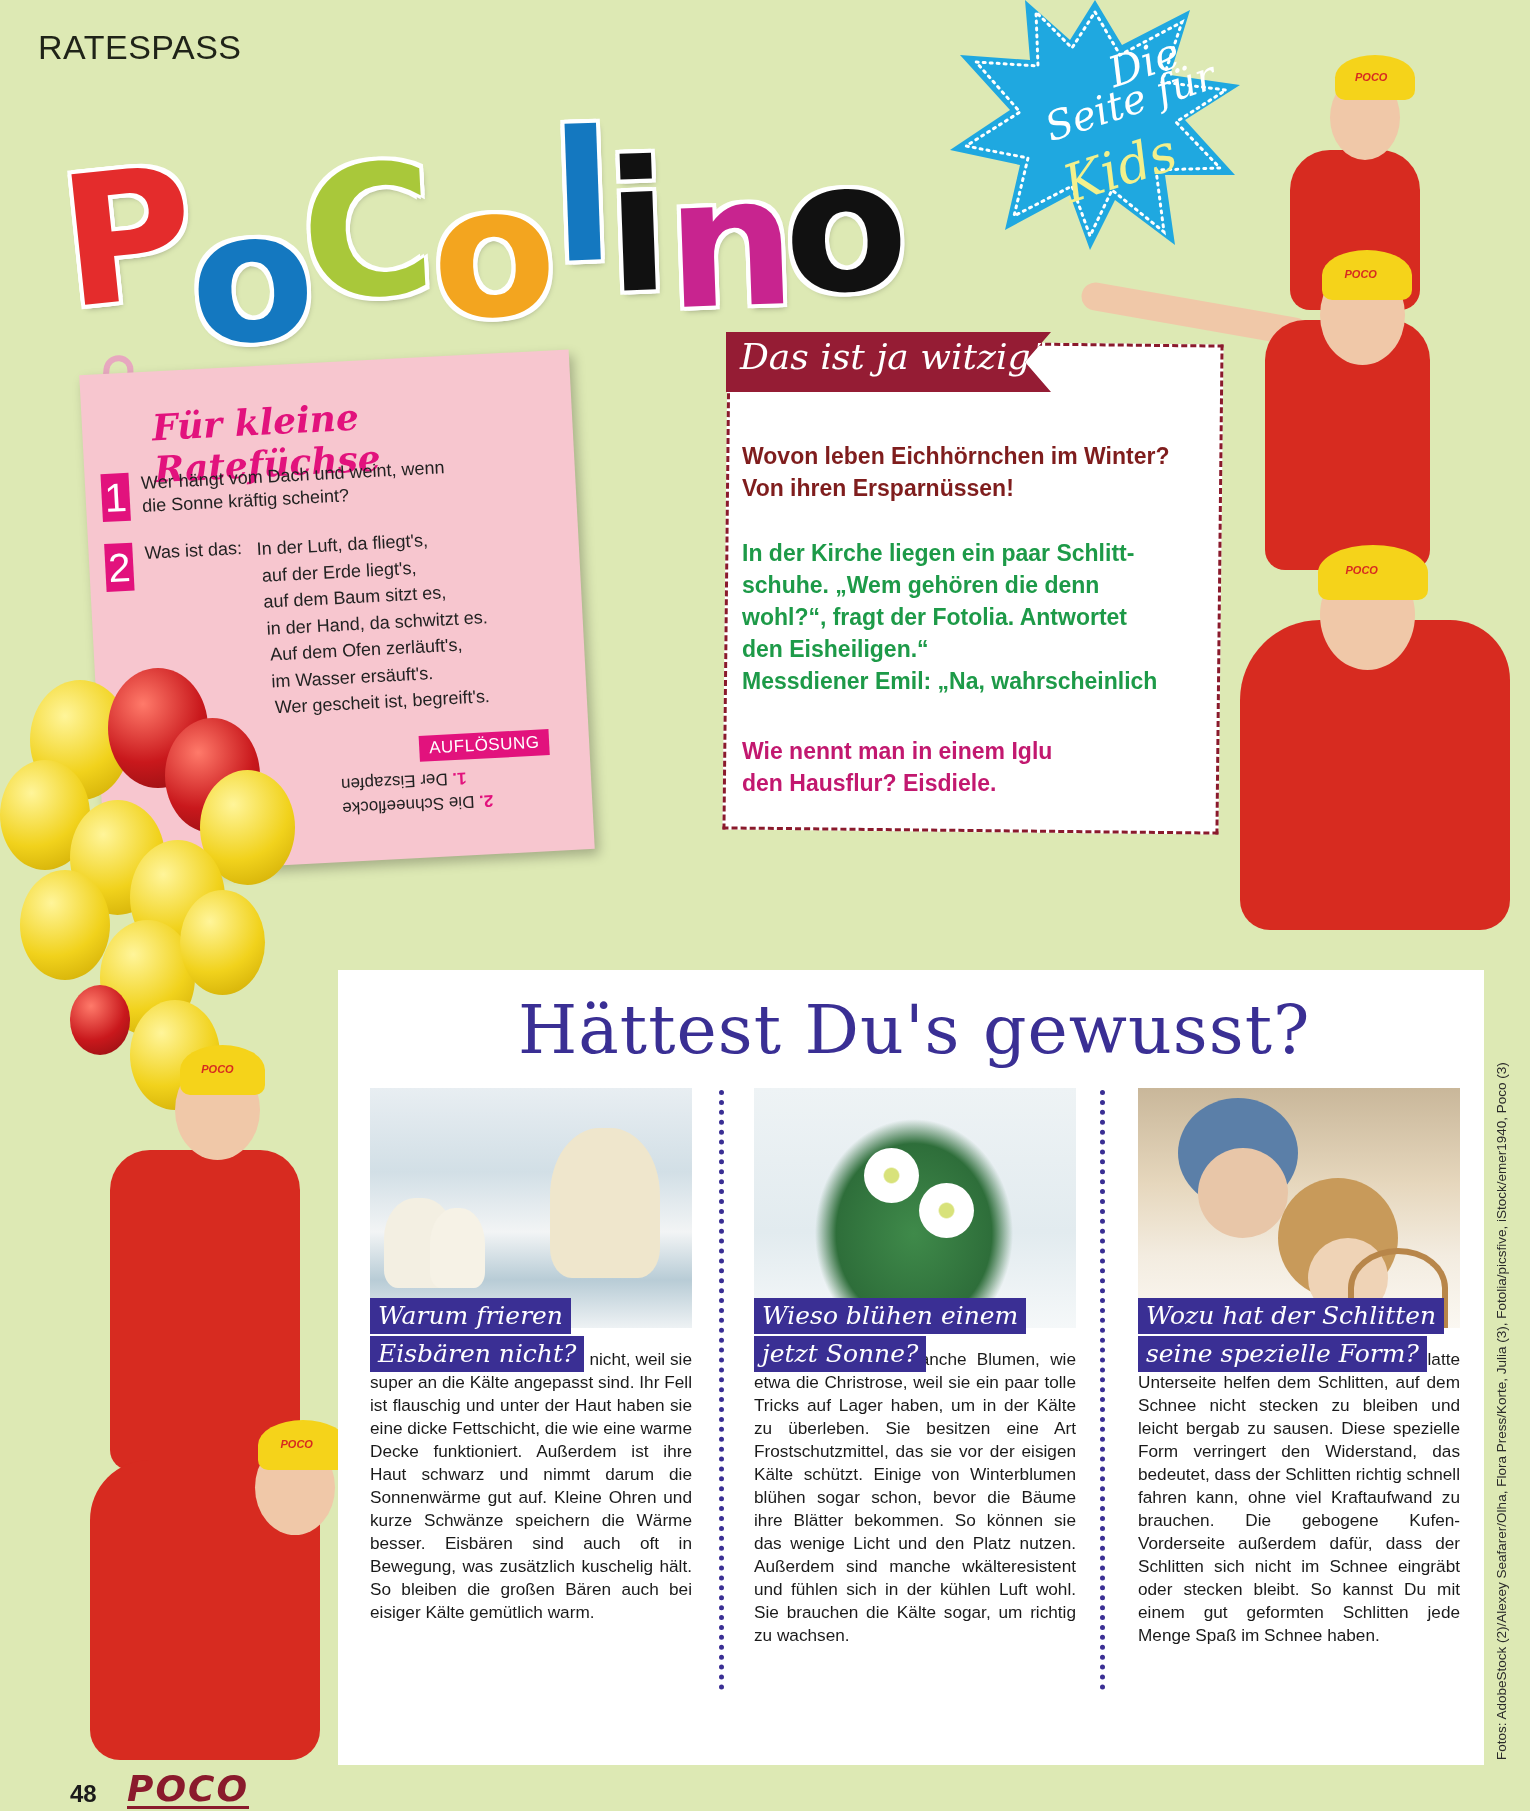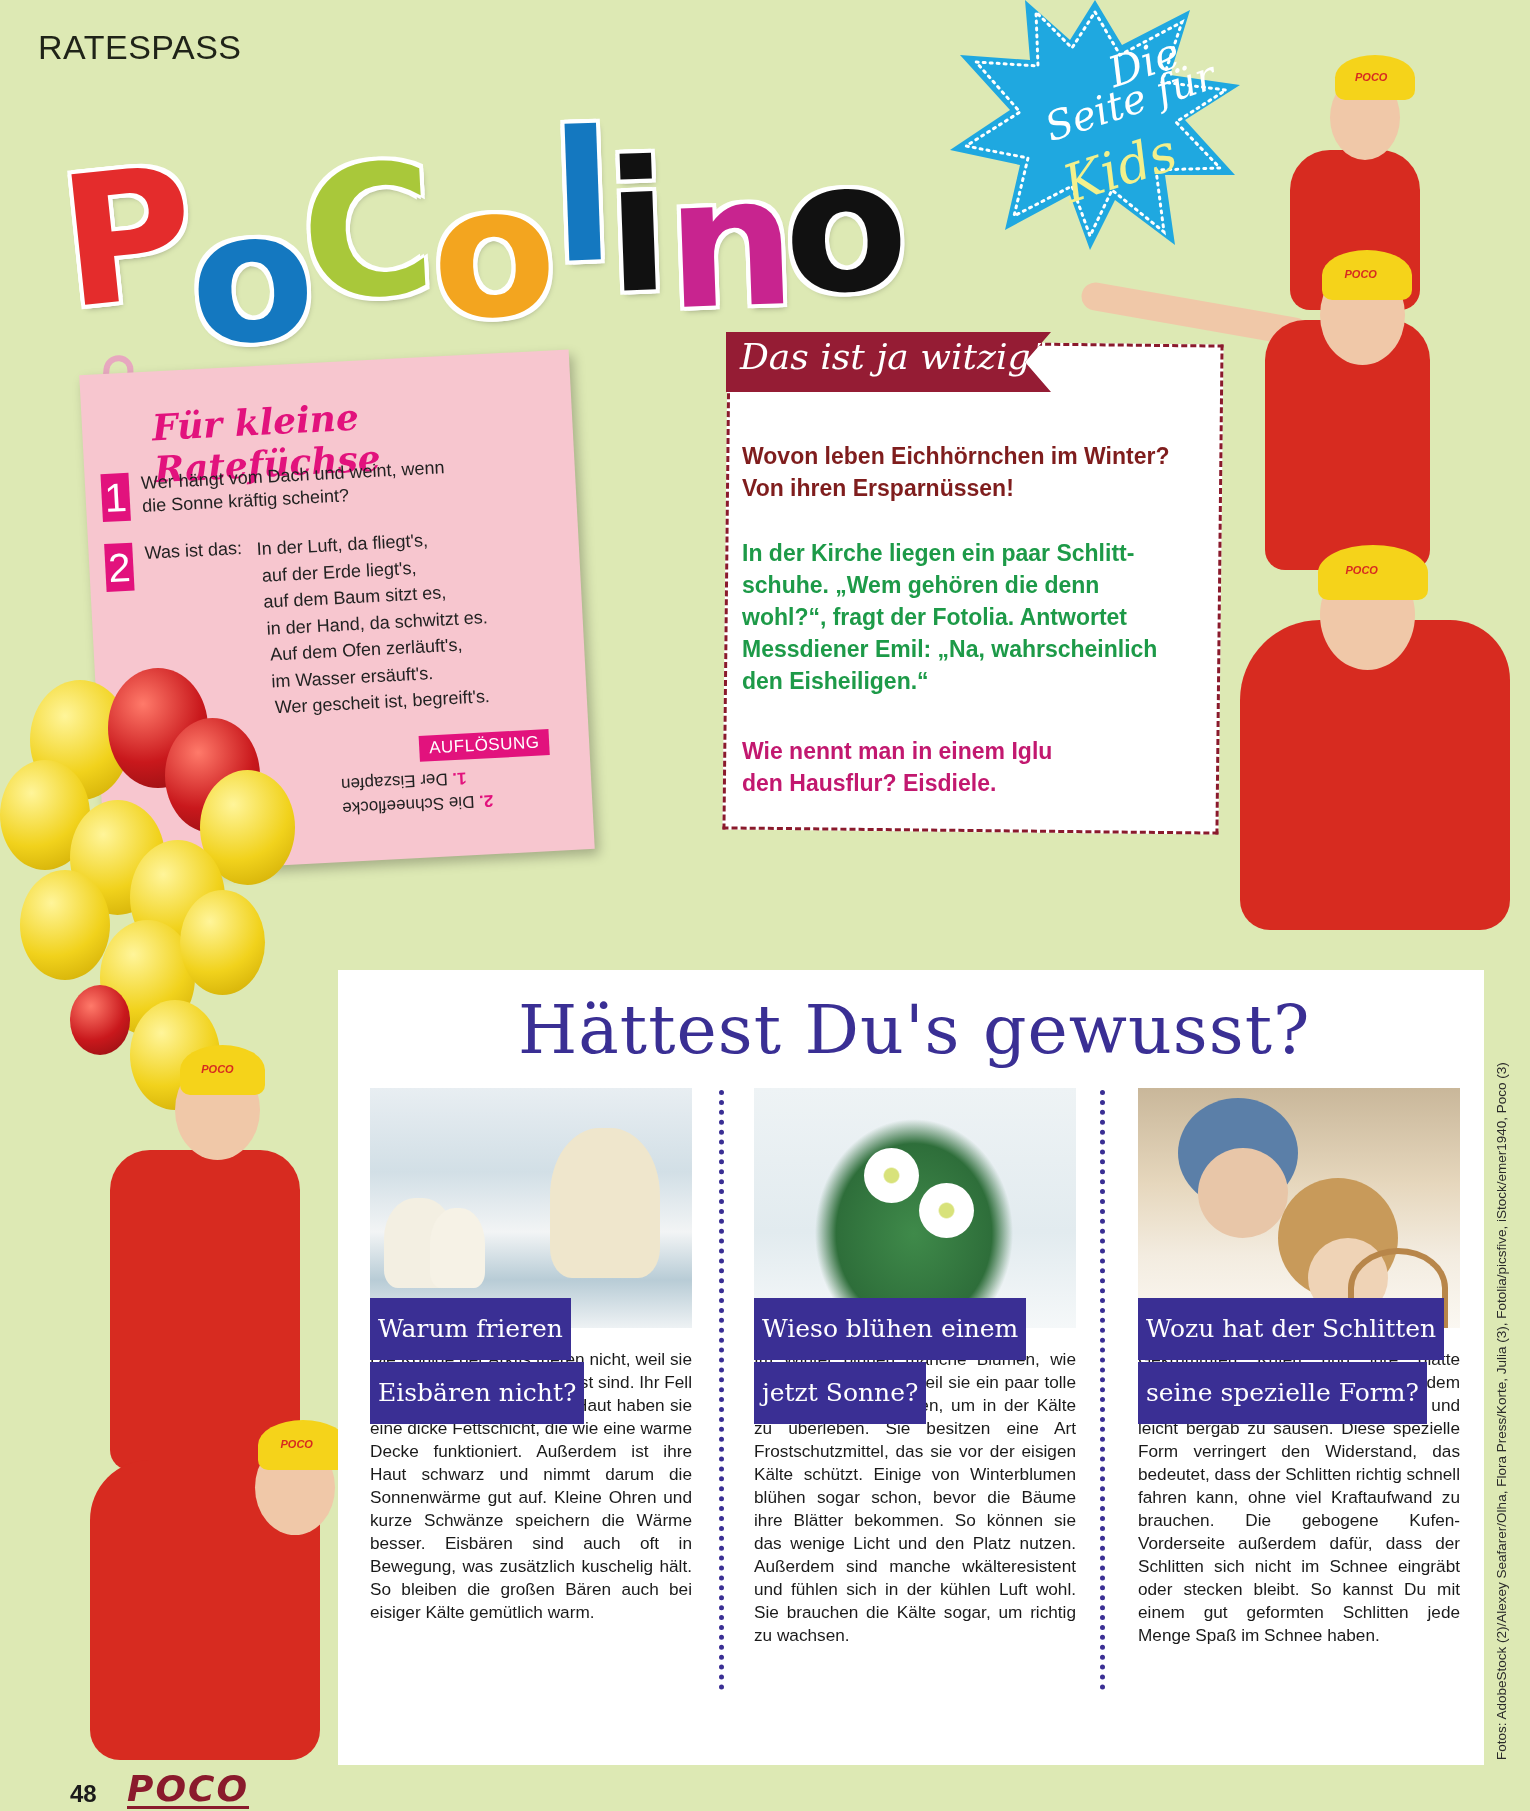--- a/index.html
+++ b/index.html
@@ -48,21 +48,21 @@
   .joke-1 { top: 440px; color: #7f1d1d; }
   .joke-2 { top: 537px; color: #1d9a48; width: 470px; }
   .joke-3 { top: 735px; color: #c2186f; }
 
   
   .knowledge { position: absolute; left: 338px; top: 970px; width: 1146px; height: 795px; background: #fff; }
   .knowledge-title { position: absolute; left: 180px; top: 20px; font-family: "DejaVu Serif", serif; font-size: 68px; color: #3a2f94; letter-spacing: 1px; }
   .col { position: absolute; top: 118px; width: 322px; }
   .col-photo { width: 322px; height: 240px; position: relative; overflow: hidden; }
   .col-heading { position: absolute; top: 210px; left: 0; }
-  .col-heading span { display: inline-block; background: #3a2f94; color: #fff; font-family: "DejaVu Serif", serif; font-size: 25px; line-height: 30px; padding: 16px 8px; margin-bottom: 2px; white-space: nowrap; }
+  .col-heading span { display: inline-block; background: #3a2f94; color: #fff; font-family: "DejaVu Serif", serif; font-style: italic; font-size: 25px; line-height: 30px; padding: 3px 8px; margin-bottom: 2px; white-space: nowrap; }
   .col-body { margin-top: 20px; font-size: 17.2px; line-height: 23px; color: #1a1a1a; text-align: justify; font-family: "Liberation Sans", sans-serif; }
   .divider { position: absolute; top: 120px; width: 0; height: 600px; border-left: 5px dotted #3a2f94; }
 
   .credits { position: absolute; left: 1494px; top: 1760px; transform-origin: 0 0; transform: rotate(-90deg); font-size: 13.5px; color: #2a2a2a; white-space: nowrap; width: 780px; }
 
   .page-number { position: absolute; left: 70px; top: 1780px; font-size: 24px; font-weight: bold; color: #1a1a1a; }
   .footer-logo { position: absolute; left: 127px; top: 1772px; font-family: "DejaVu Sans", sans-serif; font-weight: bold; font-style: italic; font-size: 36px; color: #8a1a2c; letter-spacing: 2px; border-bottom: 3px solid #8a1a2c; line-height: 34px; }
 </style>
 </head>
 <body>
@@ -173,22 +173,22 @@
   <span>Das ist ja witzig!</span>
 </div>
 <div class="joke joke-1">
   <div>Wovon leben Eichhörnchen im Winter?</div>
   <div>Von ihren Ersparnüssen!</div>
 </div>
 <div class="joke joke-2">
   <div>In der Kirche liegen ein paar Schlitt-</div>
   <div>schuhe. „Wem gehören die denn</div>
   <div>wohl?“, fragt der Fotolia. Antwortet</div>
+  <div>den Eisheiligen.“</div>
   <div>Messdiener Emil: „Na, wahrscheinlich</div>
-  <div>den Eisheiligen.“</div>
 </div>
 <div class="joke joke-3">
   <div>Wie nennt man in einem Iglu</div>
   <div>den Hausflur? Eisdiele.</div>
 </div>
 
 <div class="knowledge">
   <div class="knowledge-title">Hättest Du's gewusst?</div>
 
   <div class="col" style="left:32px;">

